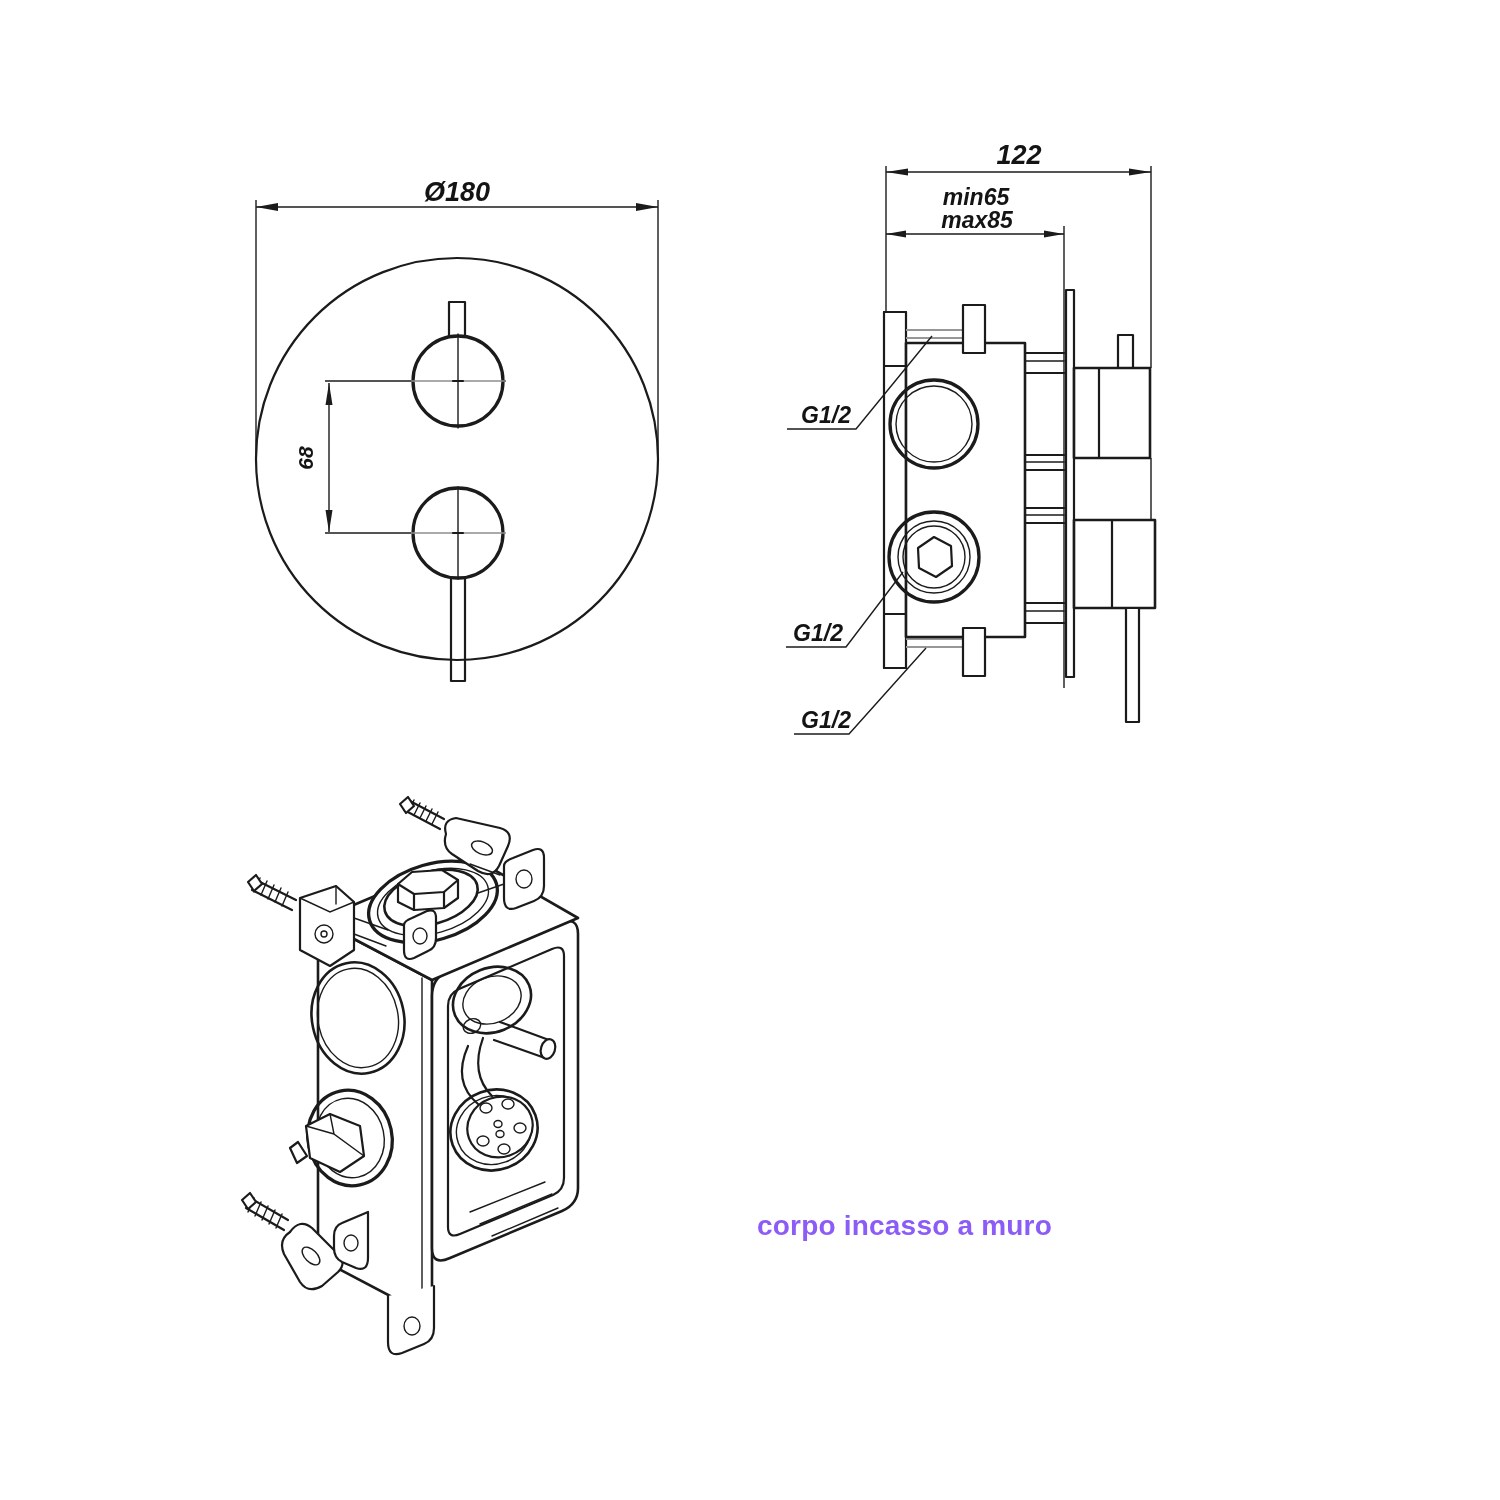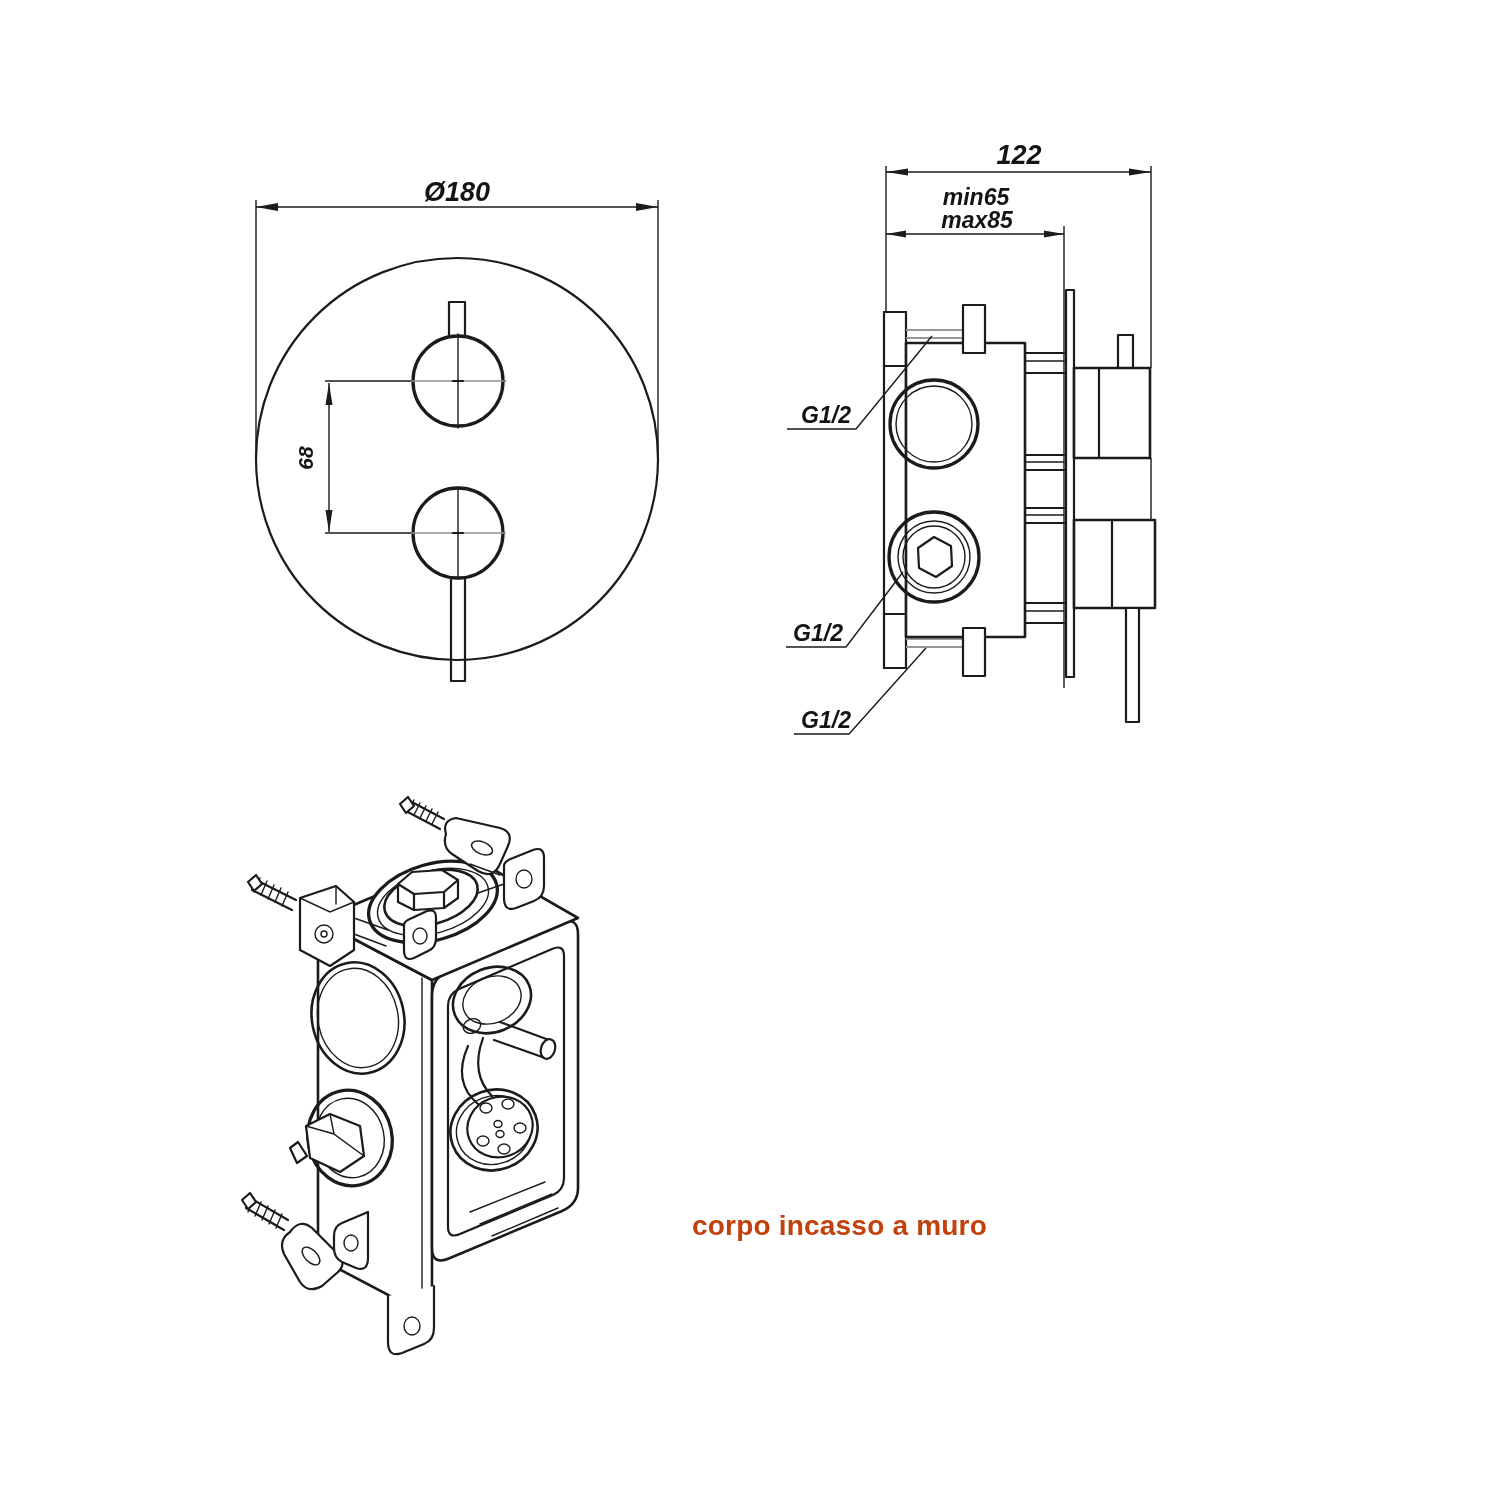--- a/index.html
+++ b/index.html
@@ -12,21 +12,21 @@
   .lnthin{stroke:#1b1b1b;fill:none;stroke-width:1.4;stroke-linecap:round;}
   .dim  {stroke:#1b1b1b;fill:none;stroke-width:1.4;}
   .gray {stroke:#979797;fill:none;stroke-width:2;}
   .graythin{stroke:#8e8e8e;fill:none;stroke-width:1.3;}
   .whitefill{fill:#ffffff;}
   .arrow{fill:#1b1b1b;stroke:none;}
   .dimtext{font-family:"Liberation Sans",sans-serif;font-weight:bold;font-style:italic;
            fill:#141414;}
   .t27{font-size:27px;} .t23{font-size:23px;} .t21{font-size:21px;}
   #caption{position:absolute;left:692px;top:1210px;width:360px;
-           font-size:28px;font-weight:bold;color:#c2410c;letter-spacing:0.2px;}
+           font-size:28px;font-weight:bold;color:#8b5cf6;letter-spacing:0.2px;text-align:right;}
 </style>
 </head>
 <body>
 
 <div id="canvas">
 <svg width="1500" height="1500" viewBox="0 0 1500 1500">
 
   <g>
 
     <path class="dim" d="M256,200 V459 M658,200 V459"></path>

